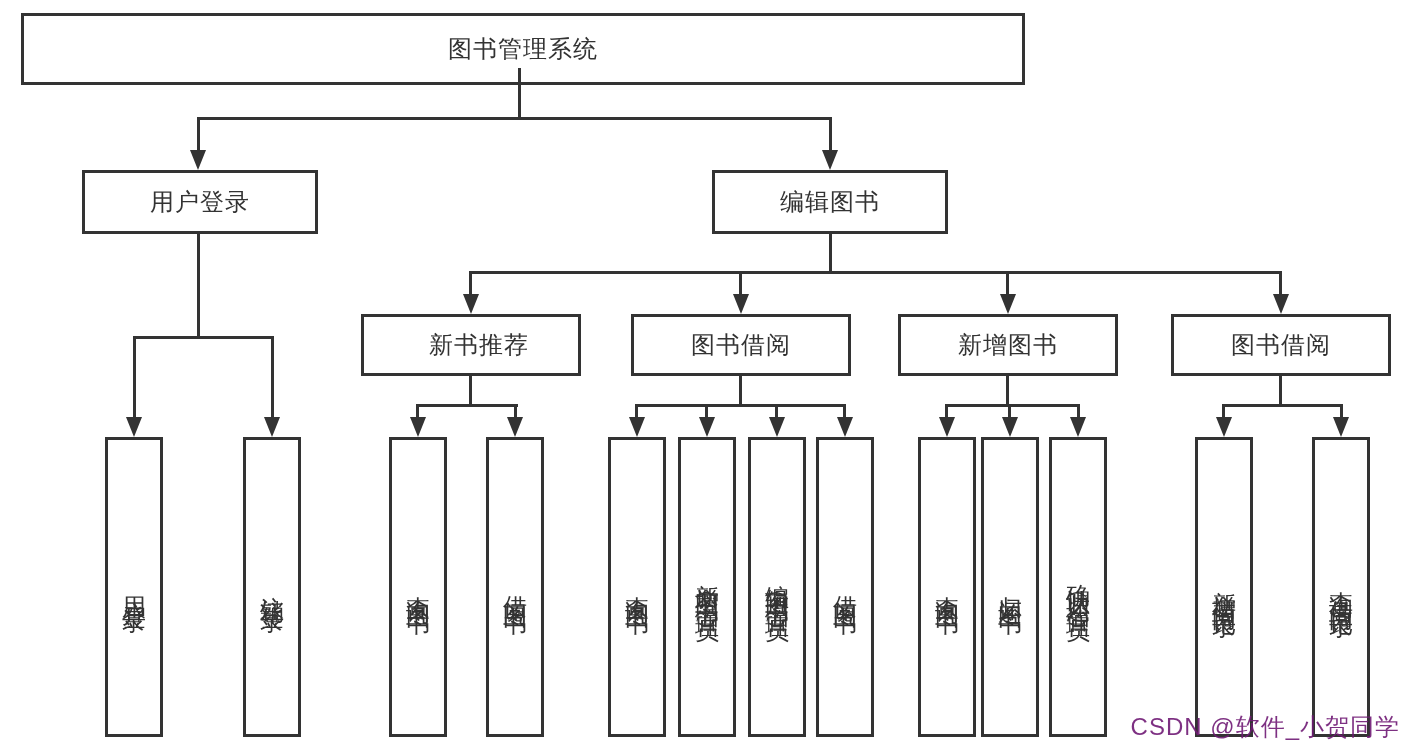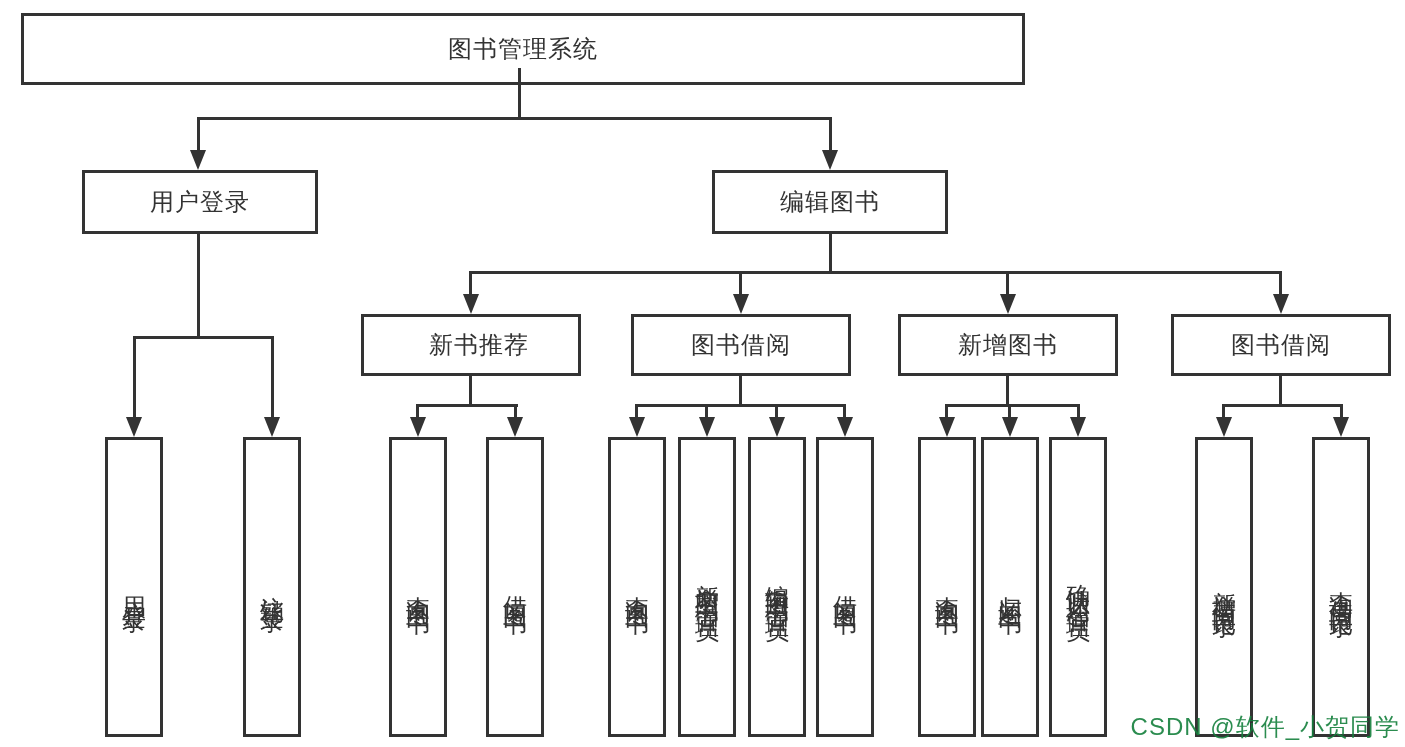--- a/index.html
+++ b/index.html
@@ -40,21 +40,21 @@
     height: 0;
     border-left: 8px solid transparent;
     border-right: 8px solid transparent;
     border-top: 20px solid #333333;
   }
   .watermark {
     position: absolute;
     right: 5px;
     bottom: 4px;
     font-size: 24px;
-    color: #15803d;
+    color: #701a75;
     opacity: 0.9;
     letter-spacing: 1px;
     white-space: nowrap;
   }
 </style>
 </head>
 <body>
 
 <div class="canvas">
 

